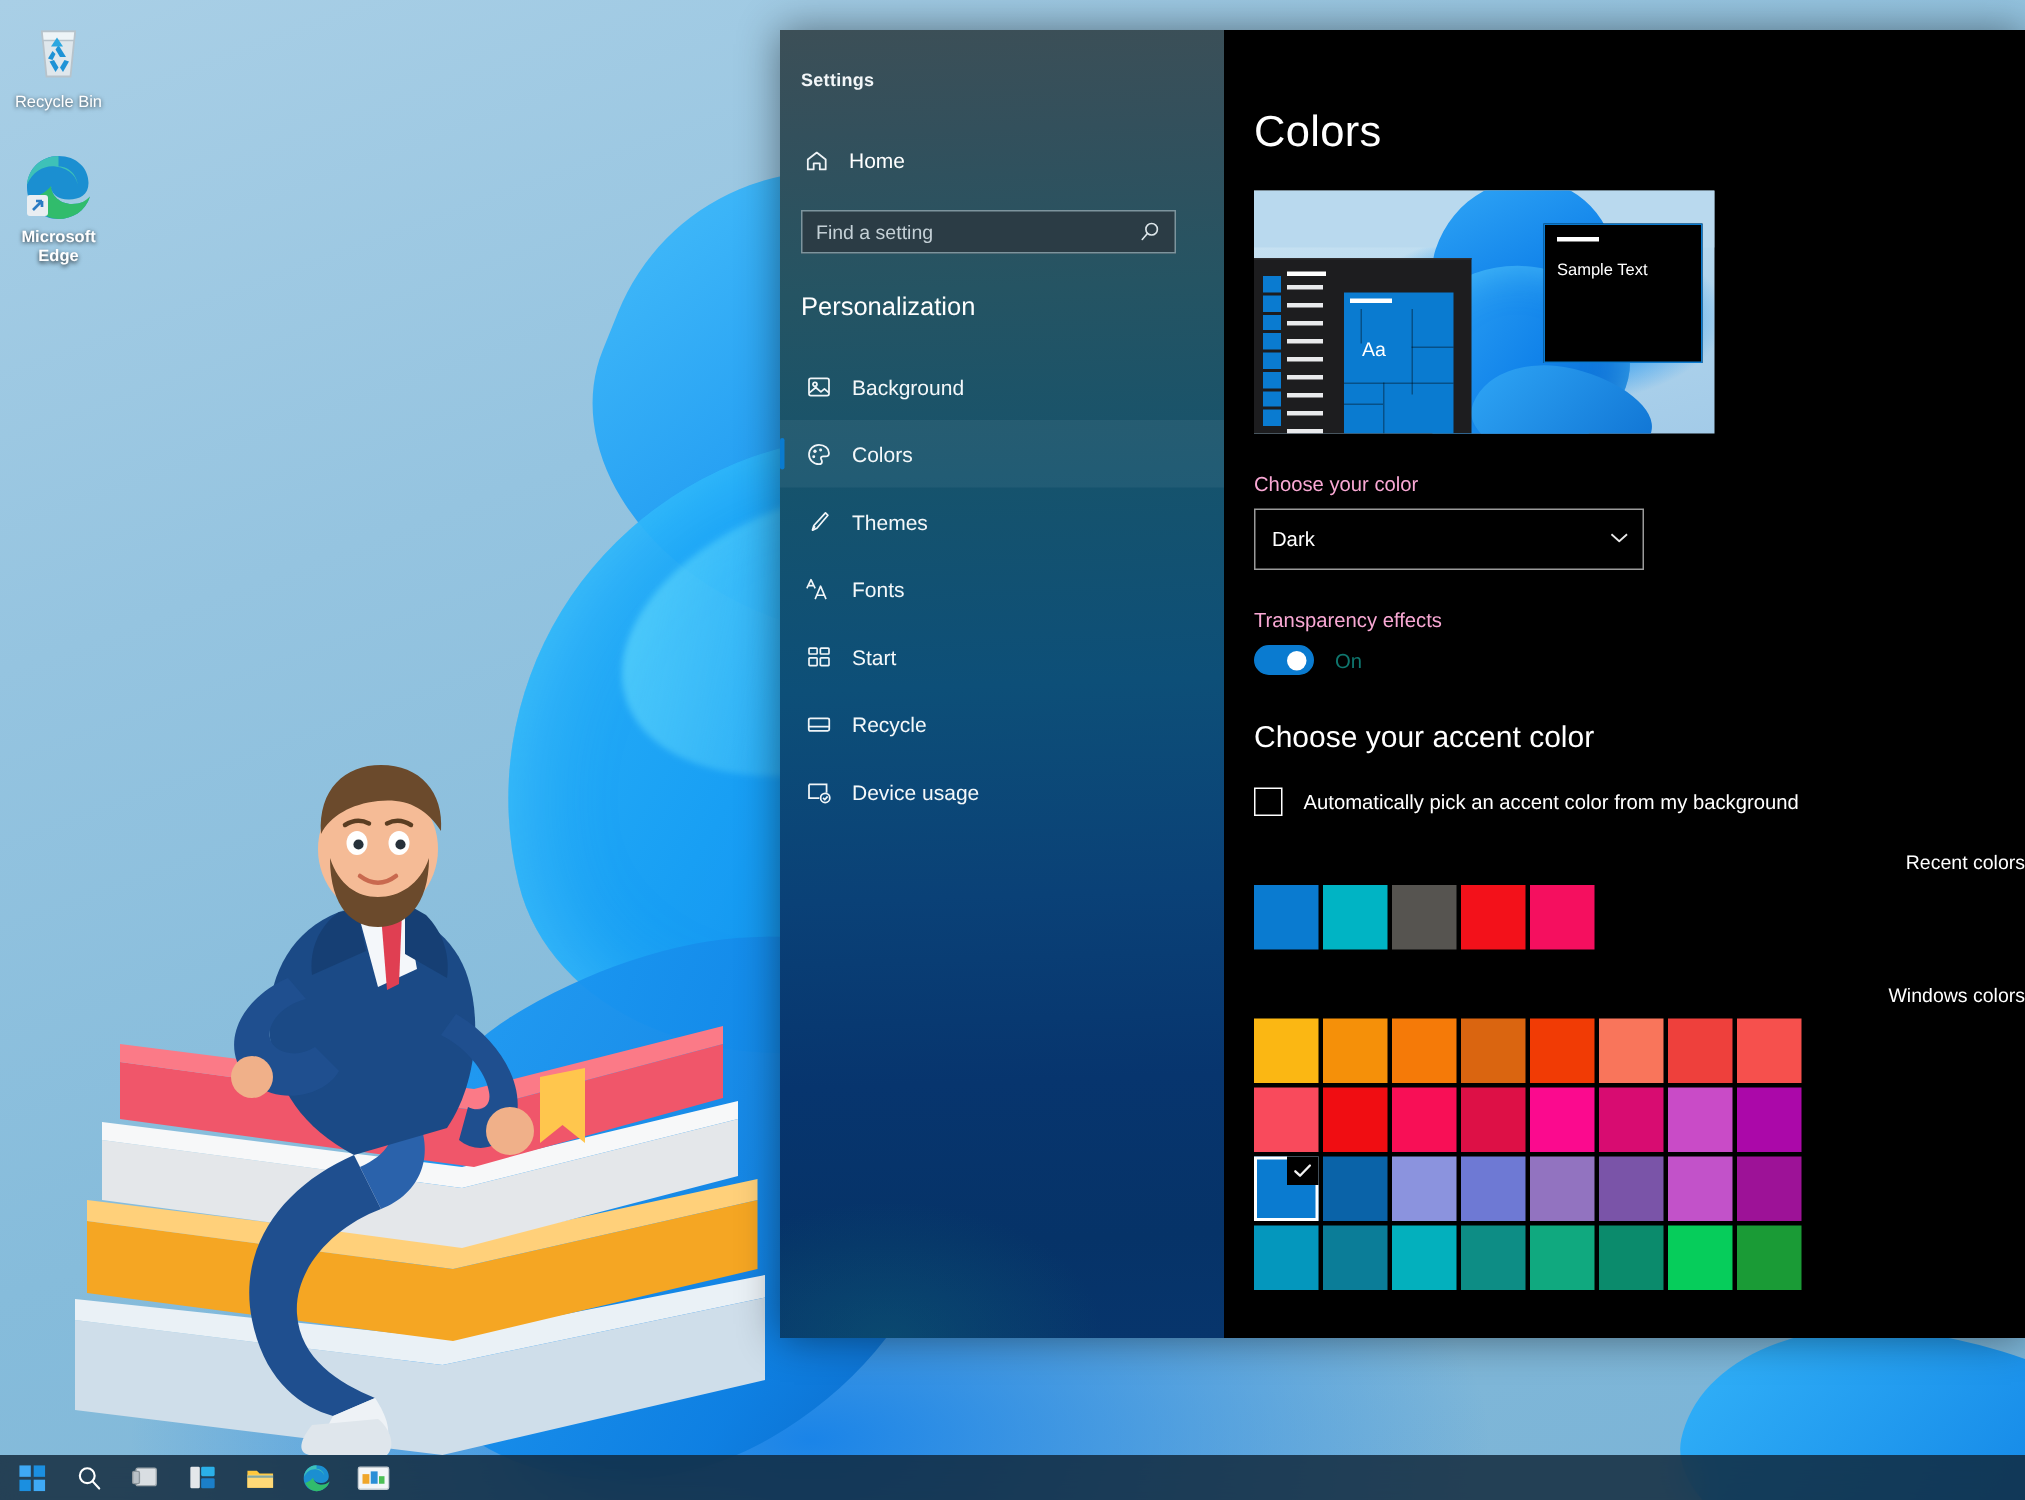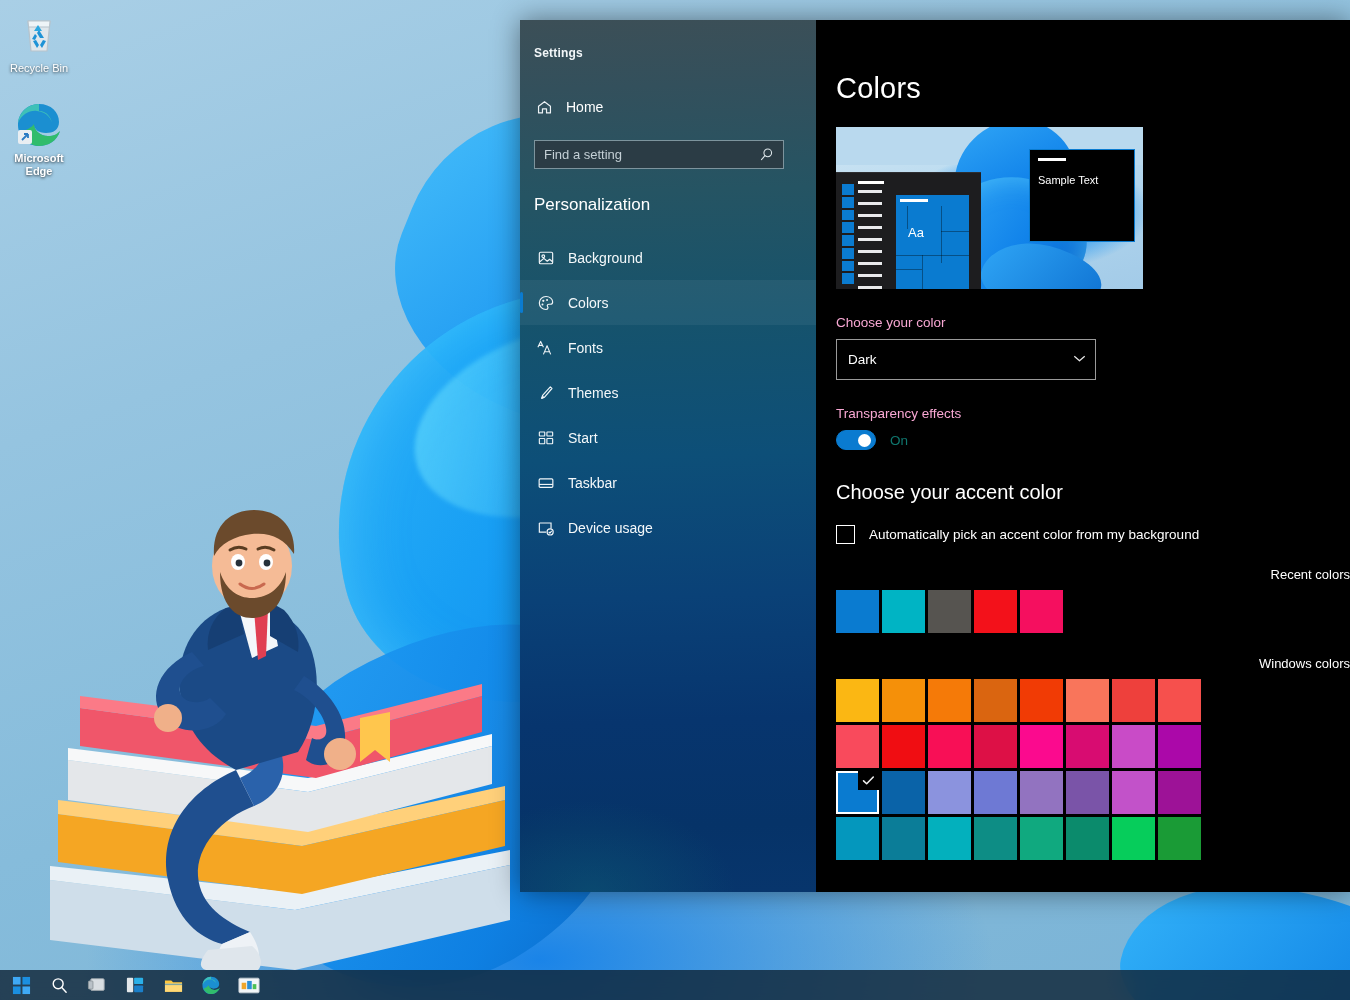--- a/index.html
+++ b/index.html
@@ -548,36 +548,36 @@
               <circle cx="6.1" cy="11.6" r="1.1" fill="#f0f5f8" stroke="none"></circle>
               <circle cx="11.2" cy="6.6" r="1.1" fill="#f0f5f8" stroke="none"></circle>
             </svg>
           </span>
           <span>Colors</span>
         </div>
 
 
         <div class="nav-item">
           <span class="ico">
+            <svg width="18" height="18" viewBox="0 0 20 20" fill="none" stroke="#f0f5f8" stroke-width="1.3">
+              <path d="M14.8 3.2 L6.2 12.6 L5.2 16 L8.4 14.6 L16.6 5 Z" stroke-linejoin="round"></path>
+              <path d="M5.2 16 L7 13.2"></path>
+            </svg>
+          </span>
+          <span>Themes</span>
+        </div>
+
+        <div class="nav-item">
+          <span class="ico">
             <svg width="19" height="18" viewBox="0 0 22 20" fill="none" stroke="#f0f5f8" stroke-width="1.25">
               <path d="M2.2 9.2 L5.4 2.4 L8.6 9.2 M3.3 7 H7.5" stroke-linejoin="round"></path>
               <path d="M8.6 17.4 L12.8 7.4 L17 17.4 M10 14.4 H15.6" stroke-linejoin="round"></path>
             </svg>
           </span>
           <span>Fonts</span>
-        </div>
-
-        <div class="nav-item">
-          <span class="ico">
-            <svg width="18" height="18" viewBox="0 0 20 20" fill="none" stroke="#f0f5f8" stroke-width="1.3">
-              <path d="M14.8 3.2 L6.2 12.6 L5.2 16 L8.4 14.6 L16.6 5 Z" stroke-linejoin="round"></path>
-              <path d="M5.2 16 L7 13.2"></path>
-            </svg>
-          </span>
-          <span>Themes</span>
         </div>
 
         <div class="nav-item">
           <span class="ico">
             <svg width="18" height="18" viewBox="0 0 20 20" fill="none" stroke="#f0f5f8" stroke-width="1.25">
               <rect x="2.6" y="3.4" width="6" height="4.4" rx=".6"></rect>
               <rect x="11" y="3.4" width="6.4" height="4.4" rx=".6"></rect>
               <rect x="2.6" y="10.6" width="6" height="5.8" rx=".6"></rect>
               <rect x="11" y="10.6" width="6.4" height="5.8" rx=".6"></rect>
             </svg>
@@ -585,21 +585,21 @@
           <span>Start</span>
         </div>
 
         <div class="nav-item">
           <span class="ico">
             <svg width="18" height="18" viewBox="0 0 20 20" fill="none" stroke="#f0f5f8" stroke-width="1.3">
               <rect x="2.4" y="5.4" width="15.2" height="9.4" rx="1.2"></rect>
               <path d="M2.4 11.6 H17.6"></path>
             </svg>
           </span>
-          <span>Taskbar</span>
+          <span>Recycle</span>
         </div>
 
         <div class="nav-item">
           <span class="ico">
             <svg width="18" height="18" viewBox="0 0 20 20" fill="none" stroke="#f0f5f8" stroke-width="1.3">
               <path d="M2.6 4.4 H15.6 V10.6 M2.6 4.4 V14.6 H10.2"></path>
               <circle cx="14.6" cy="14.4" r="3.4"></circle>
               <path d="M13 14.4 L14.3 15.7 L16.4 13.2" stroke-linejoin="round"></path>
             </svg>
           </span>

